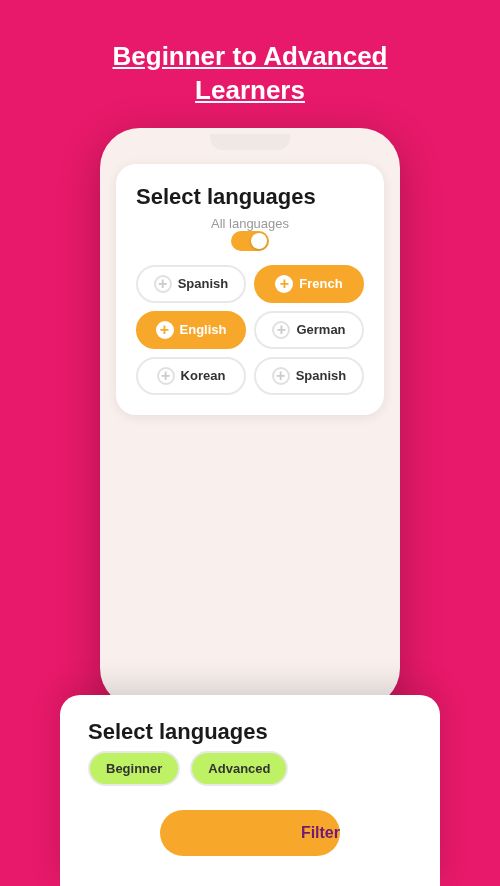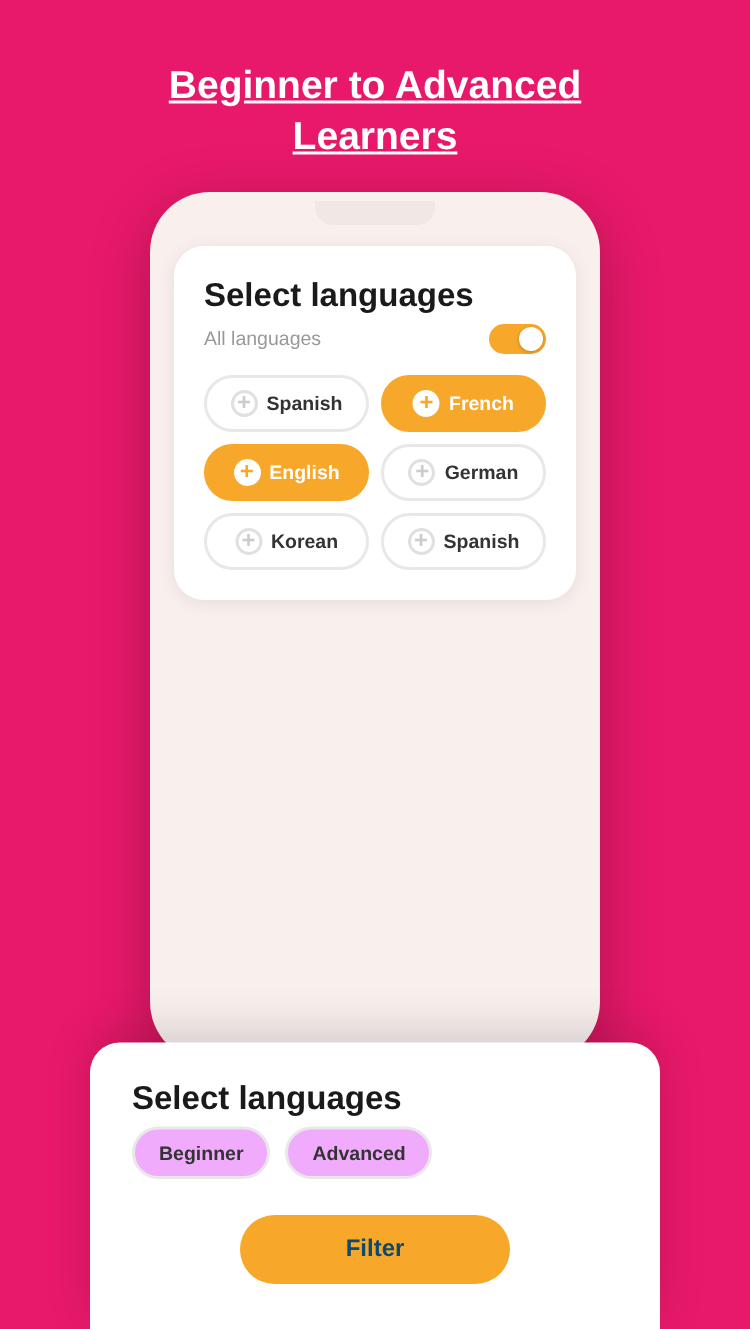--- a/index.html
+++ b/index.html
@@ -65,20 +65,21 @@
       font-weight: 800;
       color: #1a1a1a;
       margin-bottom: 6px;
     }
 
     .card-subtitle-row {
       display: flex;
       align-items: center;
       justify-content: space-between;
       margin-bottom: 14px;
+      flex-direction: column;
     }
 
     .card-subtitle {
       font-size: 13px;
       color: #999;
     }
 
     
     .toggle {
       width: 38px;
@@ -175,40 +176,40 @@
       display: flex;
       gap: 10px;
       margin-bottom: 24px;
     }
 
     .level-btn {
       border: 2px solid #e8e8e8;
       border-radius: 50px;
       padding: 8px 16px;
       cursor: pointer;
-      background: #f0abfc;
+      background: #bef264;
       font-size: 13px;
       font-weight: 600;
       color: #333;
       white-space: nowrap;
     }
 
     .filter-btn {
       width: 180px;
       background: #F7A82A;
-      color: #0c4a6e;
+      color: #701a75;
       border: none;
       border-radius: 50px;
       padding: 14px 0;
       font-size: 16px;
       font-weight: 700;
       cursor: pointer;
       display: block;
       margin: 0 auto;
-      text-align: center;
+      text-align: right;
     }
   </style>
 </head>
 <body>
 
 <div class="page-title" style="white-space: pre-line; text-decoration: underline;">Beginner to Advanced
 Learners</div>
 
 <div class="phone-mockup">
 

